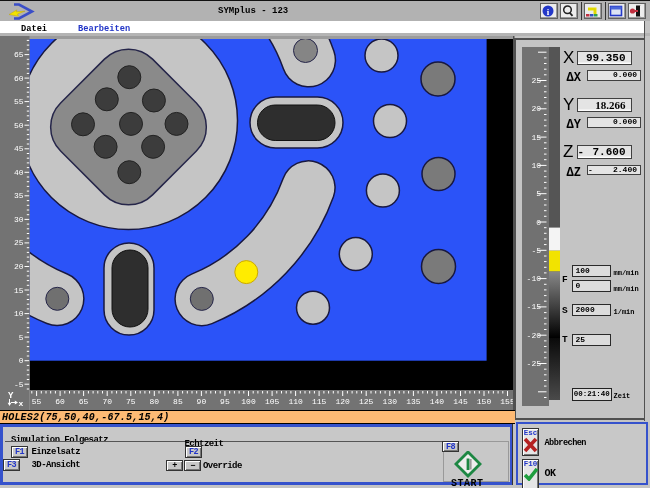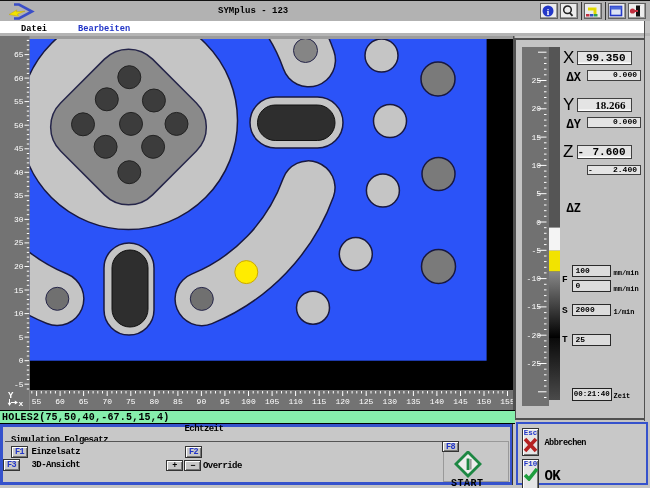--- a/index.html
+++ b/index.html
@@ -482,53 +482,53 @@
   </svg>
 
   <div class="abs xyz" style="left:563px;top:48px;">X</div>
   <div class="abs xyz" style="left:563px;top:95px;">Y</div>
   <div class="abs xyz" style="left:563px;top:142px;">Z</div>
   <div class="abs vbox" style="left:576.5px;top:50.5px;">99.350</div>
   <div class="abs vbox" style="left:576.5px;top:97.5px;font-family:Liberation Serif, serif;">18.266</div>
   <div class="abs vbox" style="left:576.5px;top:144.5px;"><span style="float:left;">-</span>7.600</div>
   <div class="abs dlab" style="left:566.5px;top:71px;">ΔX</div>
   <div class="abs dlab" style="left:566.5px;top:118px;">ΔY</div>
-  <div class="abs dlab" style="left:566.5px;top:165.5px;margin-top:36px;">ΔZ</div>
+  <div class="abs dlab" style="left:566.5px;top:165.5px;">ΔZ</div>
   <div class="abs dbox" style="left:587px;top:70px;">0.000</div>
   <div class="abs dbox" style="left:587px;top:117px;">0.000</div>
   <div class="abs dbox" style="left:587px;top:164.5px;"><span style="float:left;">-</span>2.400</div>
 
   <div class="abs flab" style="left:562px;top:273.5px;">F</div>
   <div class="abs fbox" style="left:571.5px;top:264.5px;">100</div>
   <div class="abs fbox" style="left:571.5px;top:280px;">0</div>
   <div class="abs ulab" style="left:613.5px;top:268.5px;">mm/min</div>
   <div class="abs ulab" style="left:613.5px;top:284.5px;">mm/min</div>
   <div class="abs flab" style="left:562px;top:304.5px;">S</div>
   <div class="abs fbox" style="left:571.5px;top:304px;">2000</div>
   <div class="abs ulab" style="left:613.5px;top:307.5px;">1/min</div>
   <div class="abs flab" style="left:562px;top:334px;">T</div>
   <div class="abs fbox" style="left:571.5px;top:333.5px;">25</div>
   <div class="abs" style="left:572px;top:388px;width:39.5px;height:12.5px;border:1px solid #222;background:#dcdcdc;box-sizing:border-box;font-size:7.5px;font-weight:bold;line-height:10px;text-align:center;">00:21:40</div>
   <div class="abs ulab" style="left:613.5px;top:391.5px;">Zeit</div>
 
-  <div class="abs" style="left:0;top:410px;width:515px;height:14px;background:#86efac;border-top:1px solid #000;border-bottom:1px solid #000;box-sizing:border-box;">
+  <div class="abs" style="left:0;top:410px;width:515px;height:14px;background:#fdba74;border-top:1px solid #000;border-bottom:1px solid #000;box-sizing:border-box;font-style:italic;">
     <div style="margin:1px 0 0 2px;font-size:10px;font-weight:bold;letter-spacing:0.2px;">HOLES2(75,50,40,-67.5,15,4)</div>
   </div>
 
   <div class="abs" id="bottompanel" style="left:0;top:424px;width:650px;height:64px;background:#c4c4c4;"></div>
 
   <div class="abs" style="left:0;top:424px;width:513px;height:61px;background:#c8c8c8;border:3px solid #3552cc;box-sizing:border-box;"></div>
   <div class="abs blab" style="left:11px;top:435px;text-align:right;">Simulation Folgesatz</div>
   <div class="abs" style="left:5px;top:441px;width:504px;height:1px;background:#555;"></div>
   <div class="abs fkey" style="left:11px;top:446px;">F1</div>
   <div class="abs blab" style="left:31.5px;top:447px;">Einzelsatz</div>
   <div class="abs fkey" style="left:3px;top:459px;">F3</div>
   <div class="abs blab" style="left:31.5px;top:460px;text-align:right;">3D-Ansicht</div>
   <div class="abs fkey" style="left:166px;top:446px;margin-left:19px;">F2</div>
-  <div class="abs blab" style="left:184.5px;top:424px;">Echtzeit</div>
+  <div class="abs blab" style="left:184.5px;top:439px;">Echtzeit</div>
   <div class="abs fkey" style="left:166px;top:459.5px;color:#000;">+</div>
   <div class="abs fkey" style="left:184px;top:459.5px;color:#000;">−</div>
   <div class="abs blab" style="left:203px;top:460.5px;">Override</div>
 
   <div class="abs" style="left:443px;top:441px;width:66px;height:41px;border:1px solid #999;box-sizing:border-box;"></div>
   <div class="abs fkey" style="left:442px;top:440.5px;">F8</div>
   <svg class="abs" style="left:454px;top:451px;" width="28" height="27" viewBox="0 0 28 27">
     <rect x="5.5" y="4.5" width="17" height="17" fill="#eeeeee" stroke="#1d8743" stroke-width="2.8" transform="rotate(45 14 13)"></rect>
     <line x1="16.6" y1="8" x2="16.6" y2="18.5" stroke="#9a9a9a" stroke-width="2"></line>
     <line x1="14" y1="7.5" x2="14" y2="19" stroke="#1d8743" stroke-width="2.8"></line>
@@ -543,15 +543,15 @@
       <path d="M2 2 L13 14 M13 2 L2 14" stroke="#b52222" stroke-width="3.6"></path>
     </svg>
   </div>
   <div class="abs blab" style="left:544.5px;top:438px;font-size:8.6px;">Abbrechen</div>
   <div class="abs esck" style="left:522px;top:459px;height:38px;">
     <div style="color:#2336c8;font-size:7.5px;font-weight:bold;text-align:center;">F10</div>
     <svg width="16" height="13" viewBox="0 0 16 13" style="display:block;margin:0 auto;">
       <path d="M2 7 L6 11 L14 1" stroke="#1f9e3e" stroke-width="3.6" fill="none"></path>
     </svg>
   </div>
-  <div class="abs blab" style="left:544.5px;top:468px;font-size:14px;">OK</div>
+  <div class="abs blab" style="left:544.5px;top:468px;font-size:10px;">OK</div>
 
 </div>
 
 </body></html>

